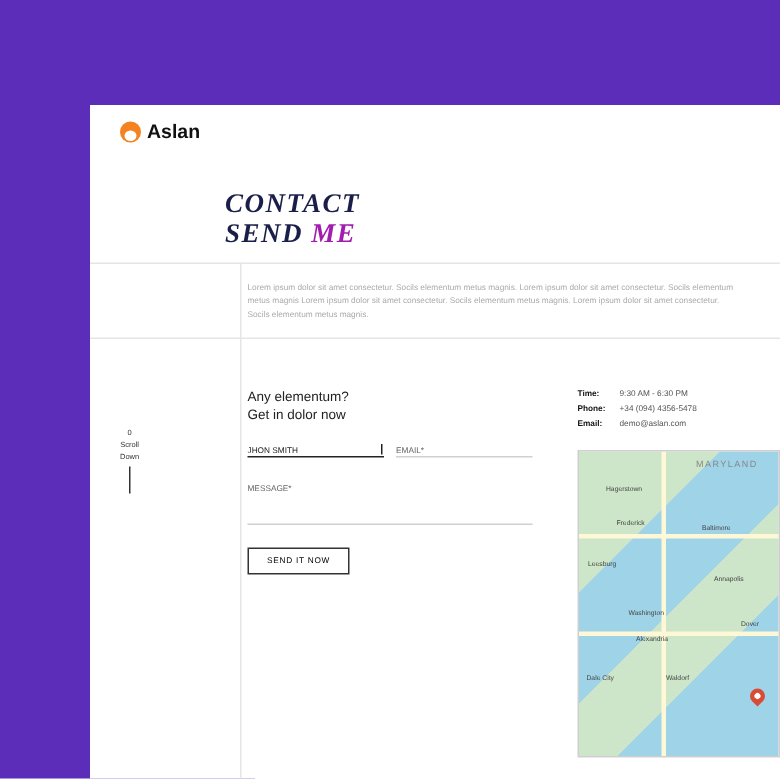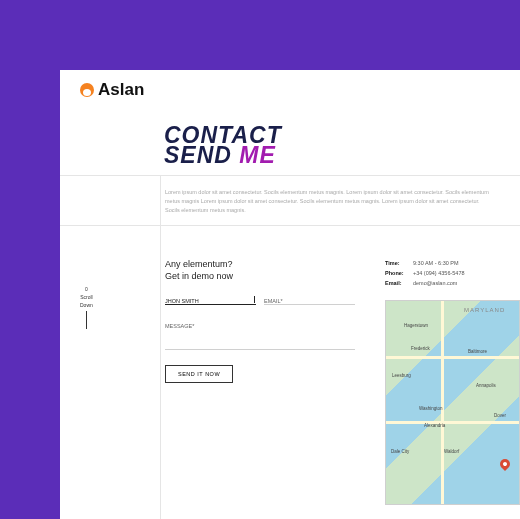--- a/index.html
+++ b/index.html
@@ -1,22 +1,22 @@
 <!DOCTYPE html>
 <html><head>
 <meta charset="utf-8">
 <style>
 *{margin:0;padding:0;box-sizing:border-box}
 body{font-family:Arial,Helvetica,sans-serif;background:#5B2DB8;width:520px;height:519px;overflow:hidden}
 .page{position:absolute;left:60px;top:70px;width:460px;height:449px;background:#fff}
 .logo{position:absolute;left:20px;top:10px;display:flex;align-items:center;gap:4px}
 .logo-mark{width:14px;height:14px;border-radius:50%;background:#F58220;position:relative}
 .logo-mark::after{content:"";position:absolute;left:3px;top:6px;width:8px;height:7px;background:#fff;border-radius:50%}
-.logo-text{font-weight:700;font-size:17px;color:#111}
-.title{position:absolute;left:104px;top:55px;font-family:Liberation Sans, sans-serif;font-size:23px;line-height:20px;letter-spacing:1px;color:#1a1f4a;font-weight:900;font-style:italic}
+.logo-text{font-weight:700;font-size:13px;color:#111}
+.title{position:absolute;left:90px;top:55px;font-family:Liberation Serif, serif;font-size:18px;line-height:20px;letter-spacing:1px;color:#1a1f4a;font-weight:900;font-style:italic}
 .title .muted{color:#a21caf}
 .hdiv{position:absolute;left:0;right:0;top:105px;height:1px;background:#e5e5e5}
 .vdiv{position:absolute;left:100px;top:105px;bottom:0;width:1px;background:#e5e5e5}
 .intro{position:absolute;left:105px;top:118px;right:30px;font-size:5.5px;line-height:9px;color:#aaa}
 .hdiv2{position:absolute;left:0;right:0;top:155px;height:1px;background:#e5e5e5}
 .scroll{position:absolute;left:20px;top:215px;font-size:5px;color:#333;display:flex;flex-direction:column;align-items:center;line-height:8px}
 .scroll .line{width:1px;height:18px;background:#333;margin-top:2px}
 .enq{position:absolute;left:105px;top:188px;font-size:9px;line-height:12px;color:#222}
 .form{position:absolute;left:105px;top:225px;width:190px}
 .field-row{display:flex;gap:8px}
@@ -59,21 +59,21 @@
 
   <div class="scroll">
     <span>0</span>
     <span>Scroll</span>
     <span>Down</span>
     <div class="line"></div>
   </div>
 
   <div class="enq">
     <div>Any elementum?</div>
-    <div>Get in demo now</div>
+    <div>Get in dolor now</div>
   </div>
 
   <div class="form">
     <div class="field-row">
       <div class="field active">JHON SMITH</div>
       <div class="field">EMAIL*</div>
     </div>
     <div class="field msg">MESSAGE*</div>
     <div class="send-btn">SEND IT NOW</div>
   </div>

